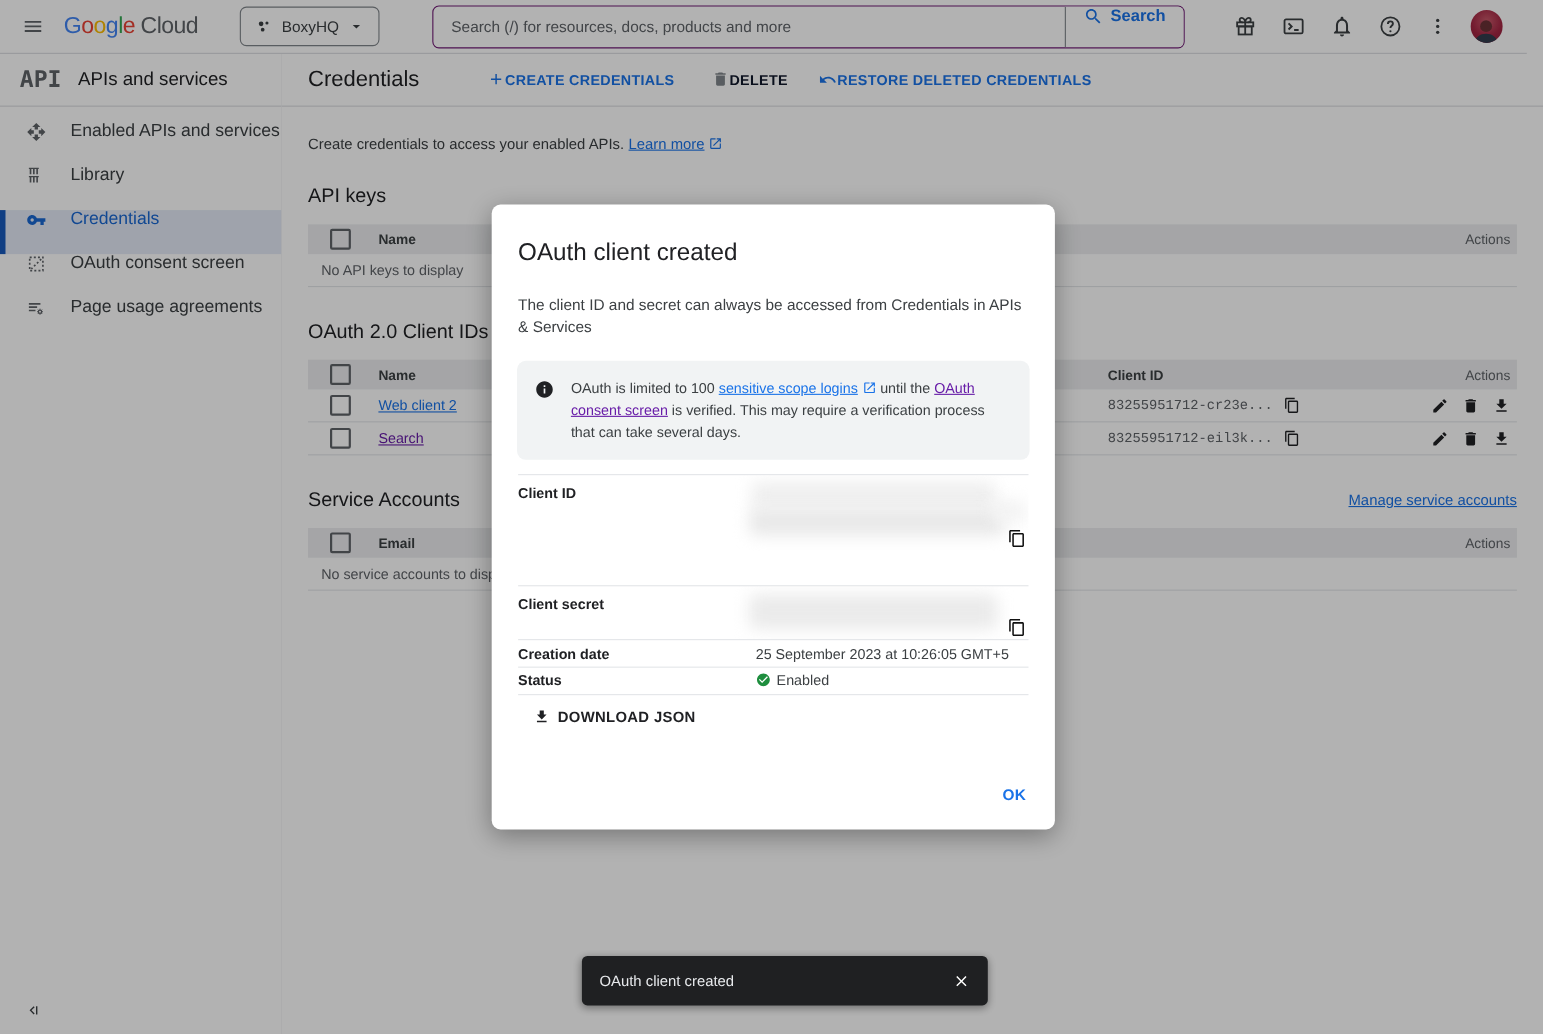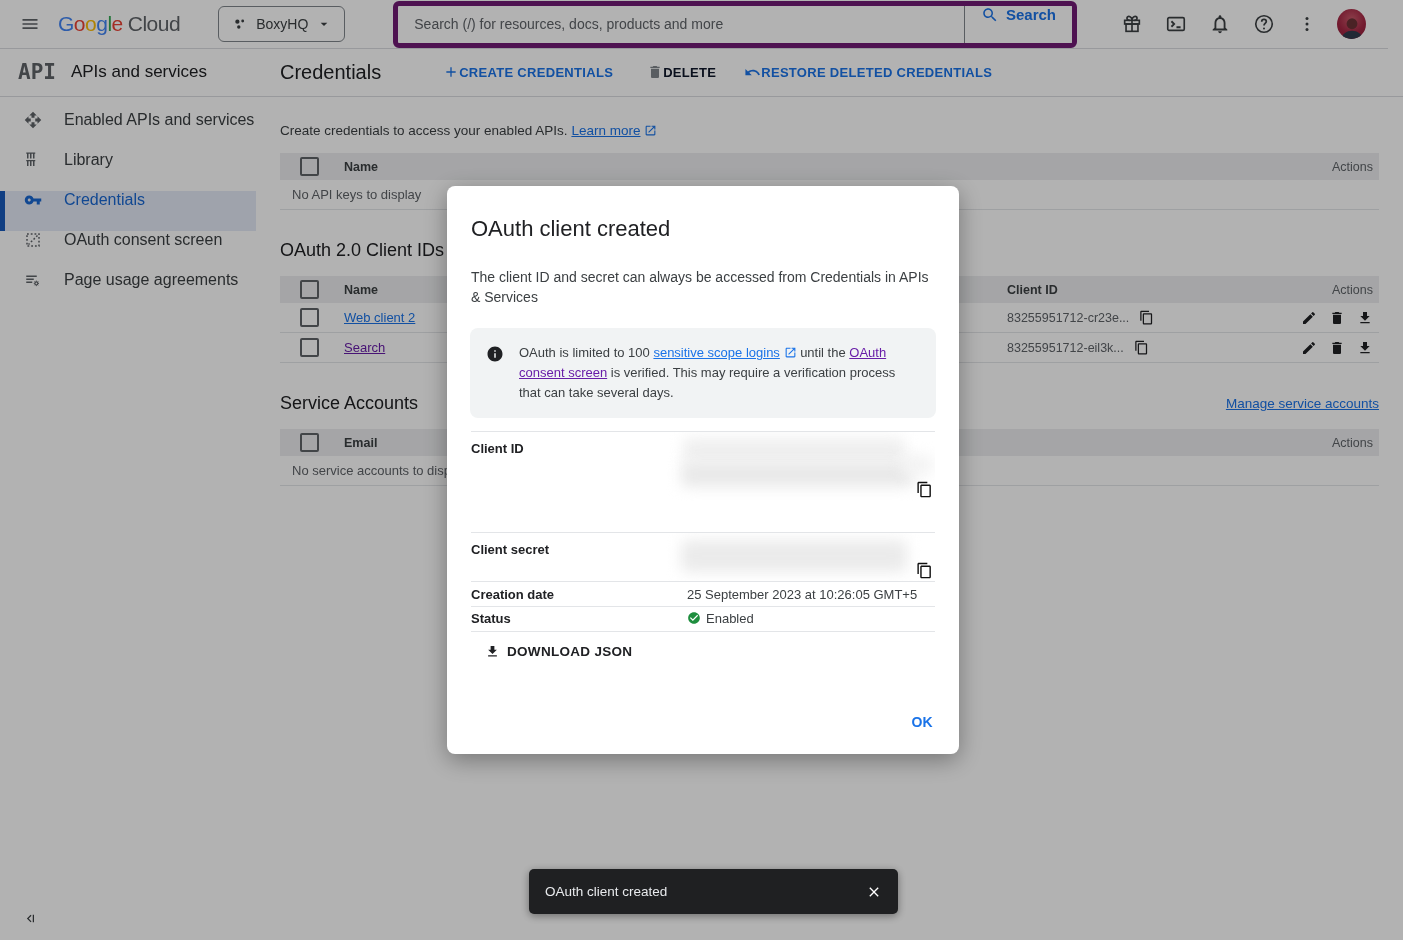--- a/index.html
+++ b/index.html
@@ -8,21 +8,21 @@
   
   .topbar{position:absolute;left:0;top:0;right:15px;height:48px;background:#fff;
     border-bottom:1px solid #dadce0;display:flex;align-items:center;z-index:1;}
   .hamburger{margin-left:20px;cursor:pointer;color:#5f6368}
   .logo{display:flex;align-items:baseline;margin-left:18px;font-size:21px;letter-spacing:-.5px}
   .logo .g-letters span{font-weight:500}
   .logo .cloud{color:#5f6368;margin-left:5px;font-weight:400}
   .proj-btn{margin-left:38px;height:34px;display:flex;align-items:center;gap:8px;
     border:1px solid #80868b;border-radius:6px;padding:0 12px;background:#fff;cursor:pointer;
     font-size:14px;color:#3c4043;font-weight:500}
-  .searchwrap{margin-left:48px;width:697px;height:37px;border:5px solid #701a75;border-radius:6px;
+  .searchwrap{margin-left:48px;width:697px;height:37px;border:1px solid #701a75;border-radius:6px;
     display:flex;align-items:stretch;background:#fff;overflow:hidden}
   .searchwrap input{flex:1;border:0;outline:0;padding:0 16px;font-size:14px;color:#3c4043;
     font-family:"Liberation Sans",sans-serif;background:transparent}
   .searchwrap input::placeholder{color:#5f6368}
   .search-btn{display:flex;gap:7px;padding:0 16px;border-left:1px solid #80868b;
     color:#1a73e8;font-weight:700;font-size:15px;cursor:pointer;background:#fff}
   .top-icons{display:flex;align-items:center;gap:22px;margin-left:44px;color:#3c4043}
   .top-icons .tico{cursor:pointer}
   .avatar{width:30px;height:30px;border-radius:50%;margin-left:20px;margin-right:22px;cursor:pointer;
     background:radial-gradient(circle at 50% 35%,#c95a6b 0%,#a52744 55%,#8c1d38 100%);
@@ -96,21 +96,21 @@
     font-weight:700;font-size:13.5px;letter-spacing:.3px;cursor:pointer;padding-left:14px}
   .ok-btn{position:absolute;right:26px;bottom:24px;color:#1a73e8;font-weight:700;font-size:14px;
     letter-spacing:.3px;cursor:pointer}
   .status-val{display:flex;align-items:center;gap:3px}
   
   .snackbar{position:fixed;left:529px;top:869px;width:345px;height:45px;background:#1f2022;
     border-radius:5px;z-index:60;display:flex;align-items:center;padding:0 8px 0 16px;
     box-shadow:0 2px 8px rgba(0,0,0,.4)}
   .snackbar .msg{flex:1;color:#e8eaed;font-size:13.5px}
   .snack-close{color:#fff;cursor:pointer;padding:8px}
-  .mono{font-family:Liberation Sans, sans-serif}
+  .mono{font-family:Liberation Mono, monospace}
 </style>
 </head>
 <body>
 
 <div class="topbar">
   <span class="hamburger">
     <svg width="20" height="20" viewBox="0 0 24 24">
         <path fill="currentColor" d="M3 6h18v2H3zm0 5h18v2H3zm0 5h18v2H3z"></path>
       </svg>
   </span>
@@ -276,20 +276,21 @@
     <div class="intro">
       <span>Create credentials to access your enabled APIs.</span>
       <a class="blue-link">Learn more</a>
       <span>
         <svg width="13" height="13" viewBox="0 0 24 24" fill="#1a73e8">
             <path d="M19 19H5V5h7V3H5c-1.11 0-2 .9-2 2v14c0 1.1.89 2 2 2h14c1.1 0 2-.9 2-2v-7h-2v7zM14 3v2h3.59l-9.83 9.83 1.41 1.41L19 6.41V10h2V3h-7z"></path>
           </svg>
       </span>
     </div>
 
+    <h2 class="section-title">API keys</h2>
     <div class="tbl">
       <div class="trow thead">
         <span class="col-check">
             <span class="cbox"></span>
           </span>
         <span class="col-name">Name</span>
         <span class="col-actions hdr">Actions</span>
       </div>
       <div class="trow">
         <span class="empty-txt">No API keys to display</span>

